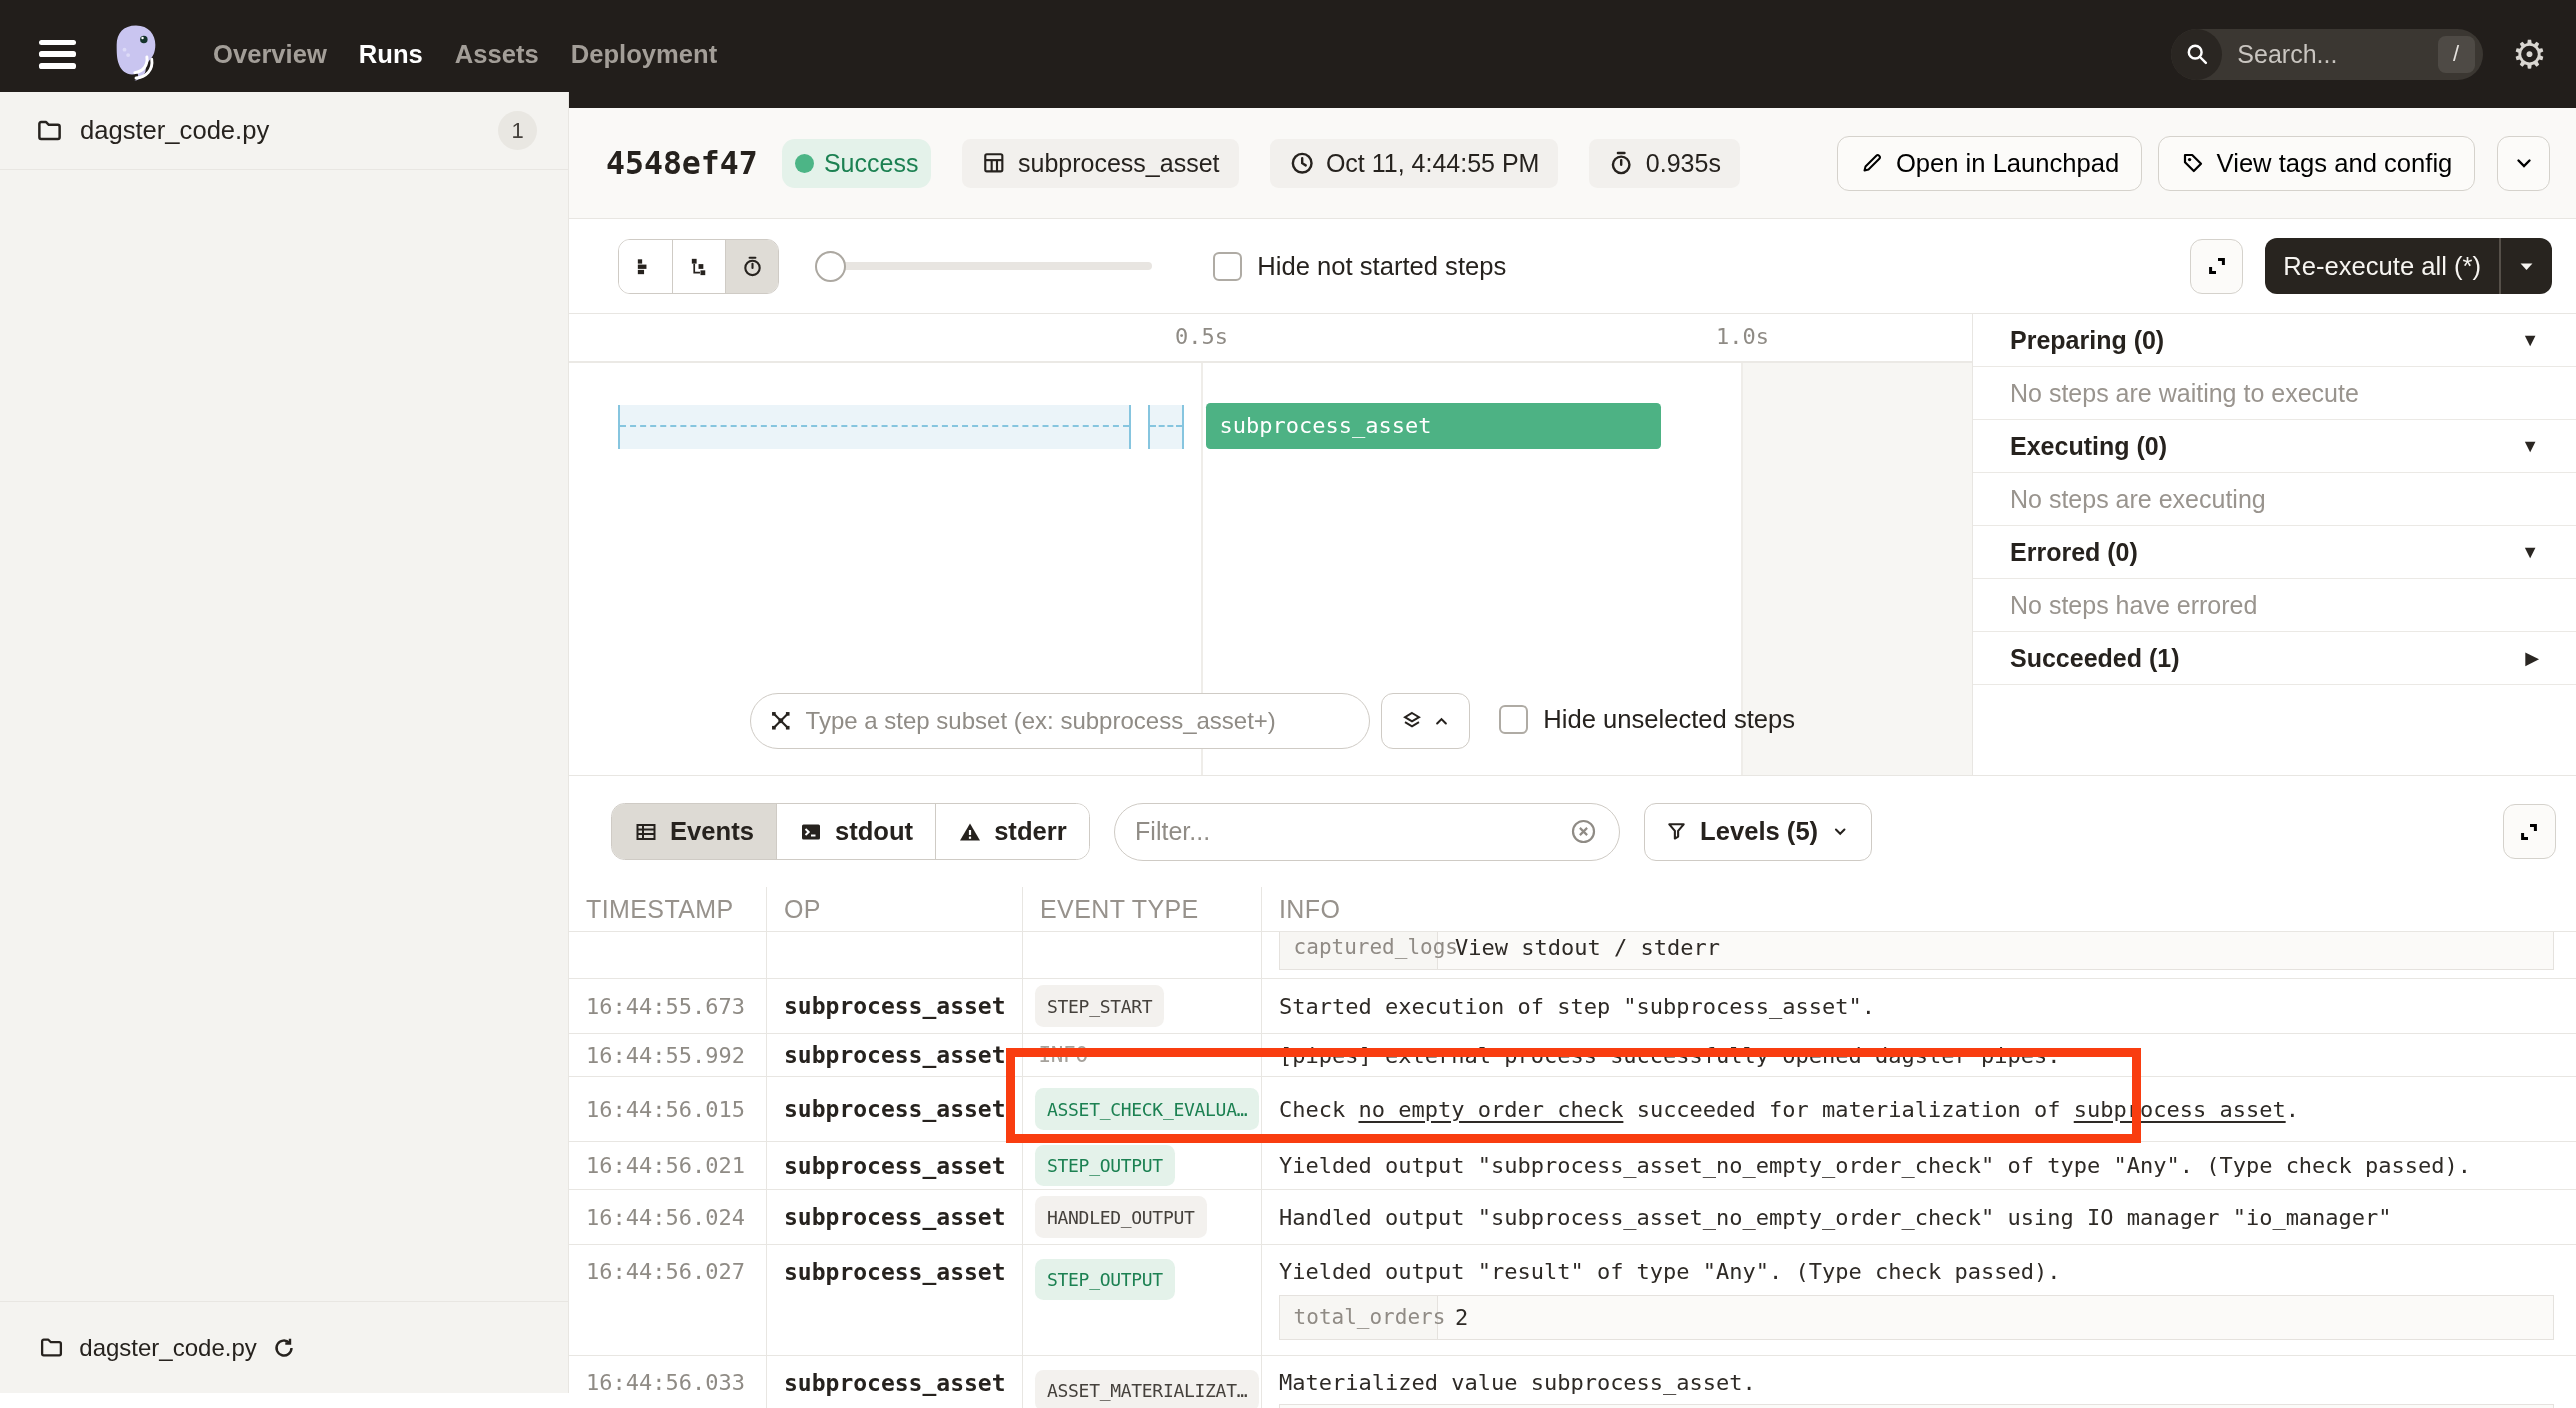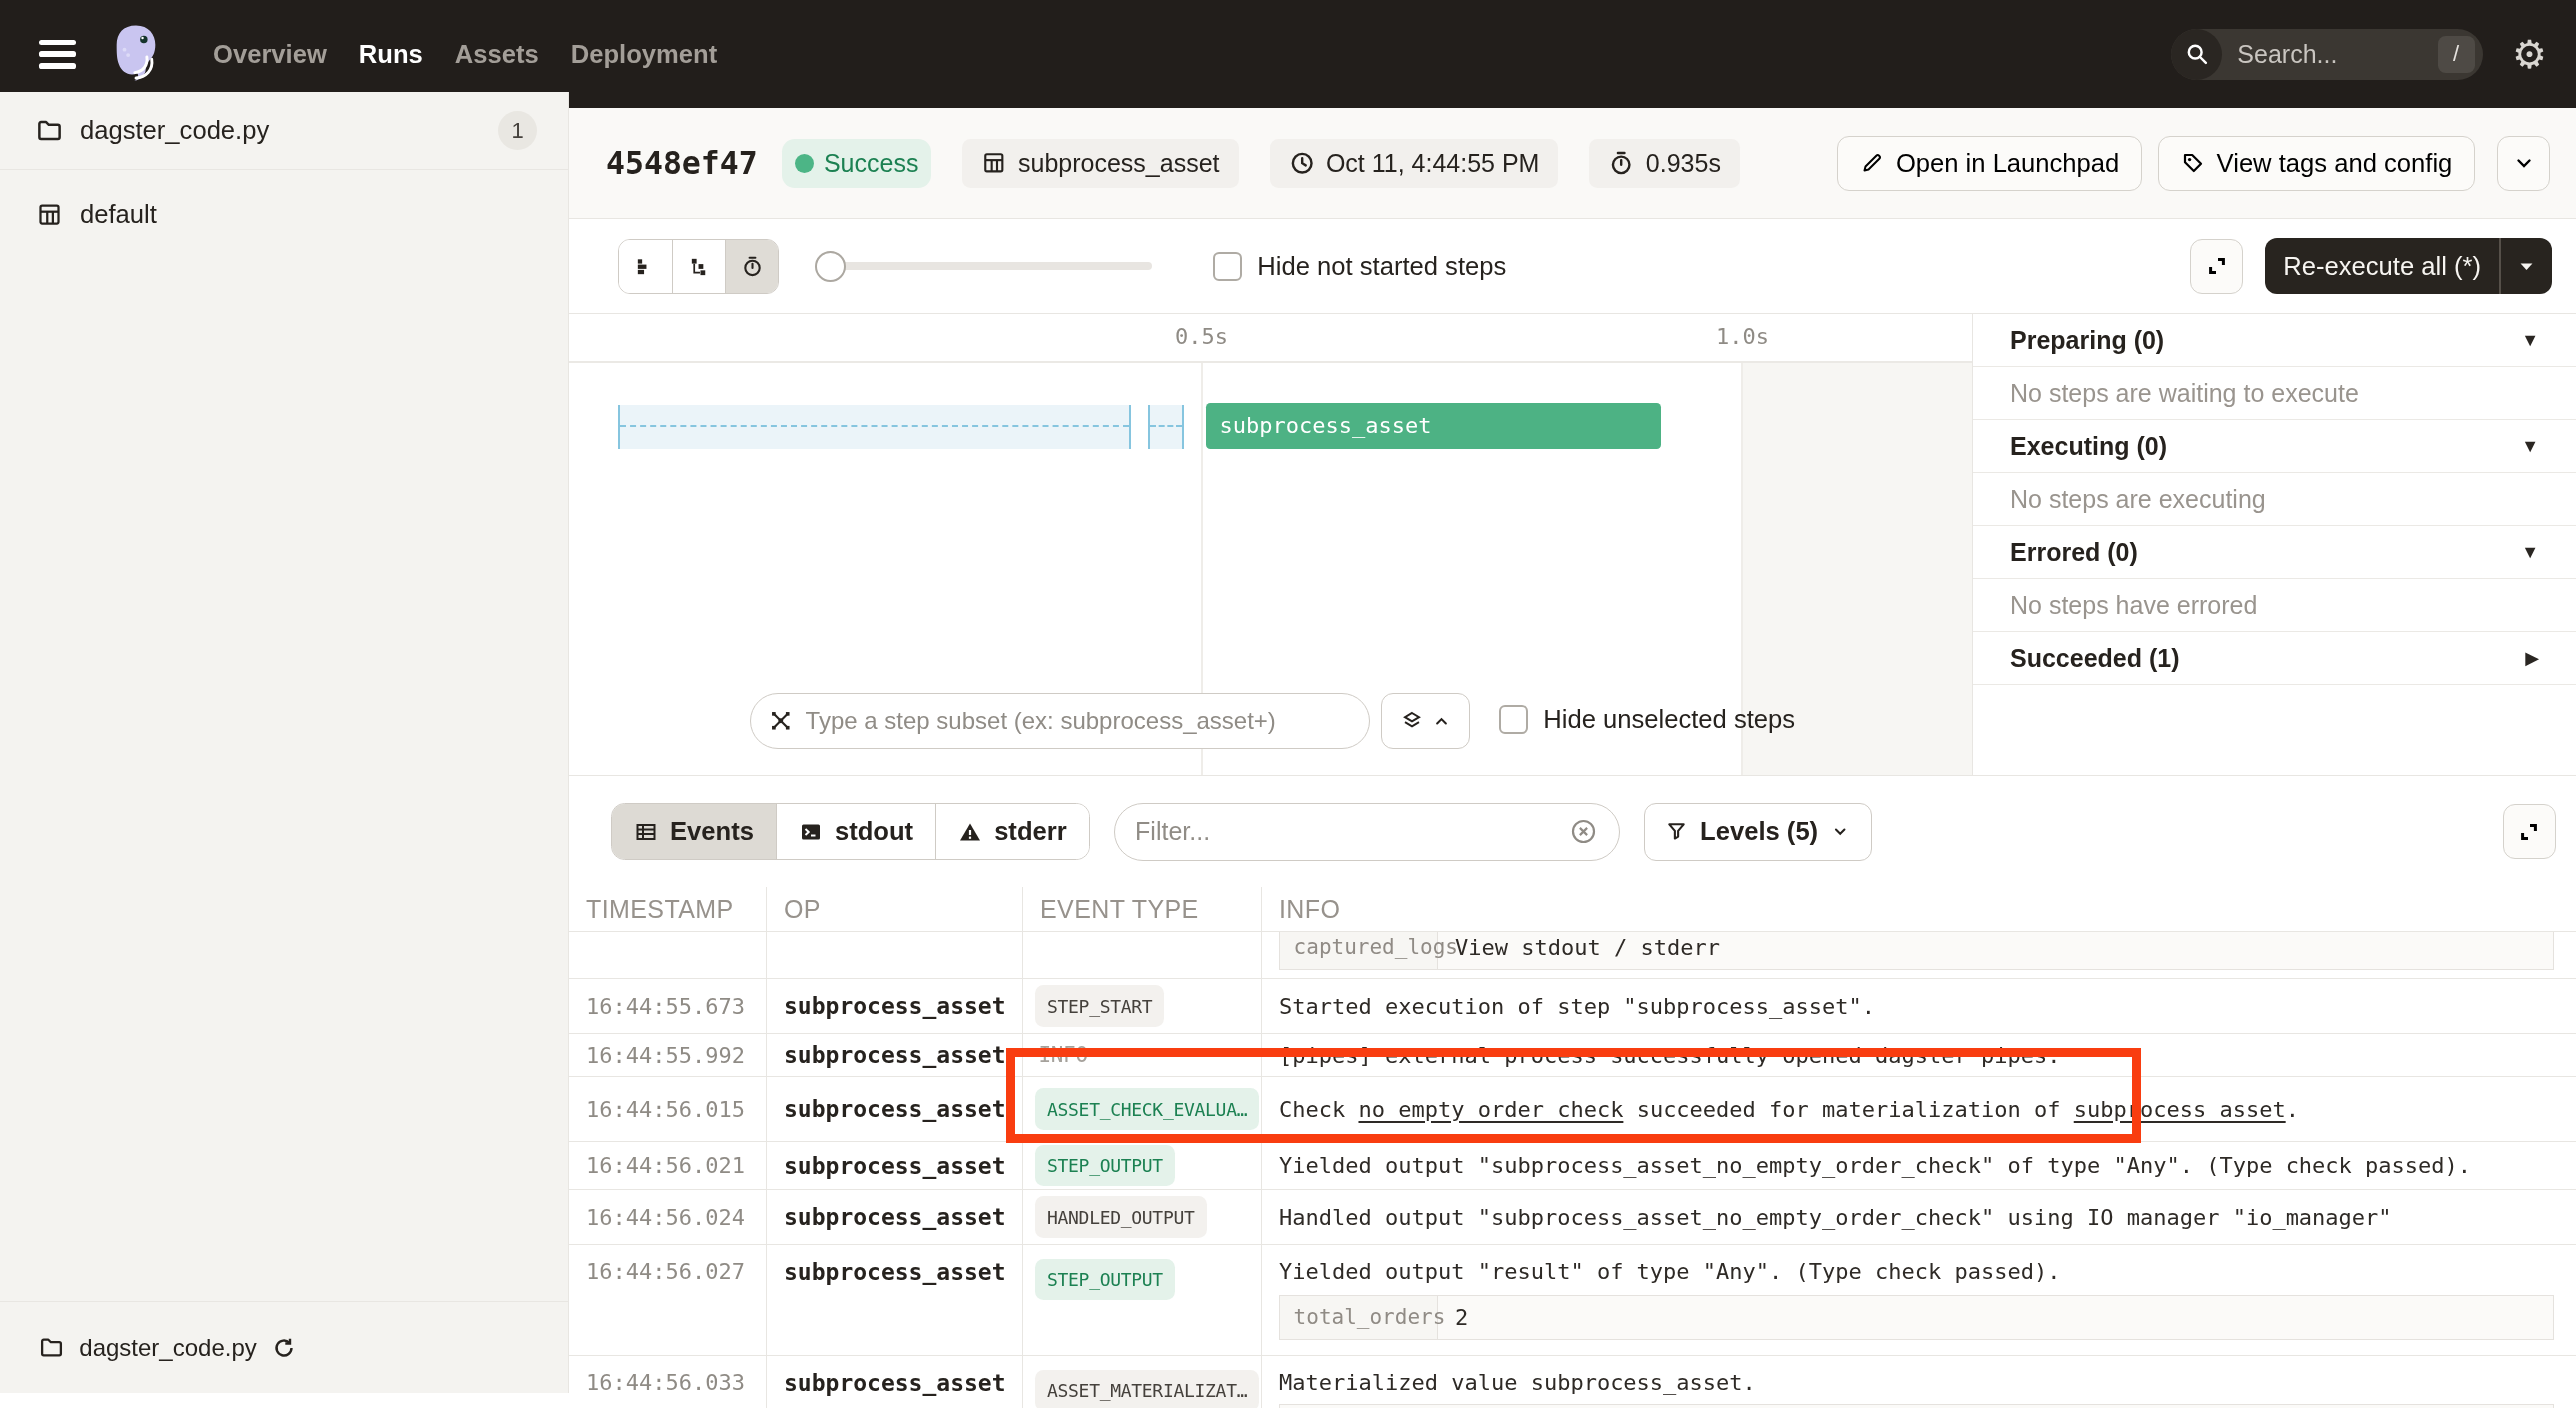--- a/index.html
+++ b/index.html
@@ -212,31 +212,20 @@
 <div id="sidebar">
   <div id="side-loc">
     <span>
       <svg viewBox="0 0 24 24" width="27" height="27">
           <path d="M3 6a1.5 1.5 0 0 1 1.5-1.5H9l2.4 2.4h8.1A1.5 1.5 0 0 1 21 8.4V18a1.5 1.5 0 0 1-1.5 1.5h-15A1.5 1.5 0 0 1 3 18z" fill="none" stroke="currentColor" stroke-width="2.2" stroke-linejoin="round"></path>
         </svg>
     </span>
     <span class="lbl">dagster_code.py</span>
     <span class="badge-pill">1</span>
   </div>
-  <div id="side-job">
-    <span>
-      <svg viewBox="0 0 24 24" width="27" height="27">
-          <rect x="4" y="4" width="16" height="16" rx="1.5" fill="none" stroke="currentColor" stroke-width="2"></rect>
-          <line x1="4" y1="9.5" x2="20" y2="9.5" stroke="currentColor" stroke-width="2"></line>
-          <line x1="10" y1="9.5" x2="10" y2="20" stroke="currentColor" stroke-width="2"></line>
-          <line x1="15" y1="9.5" x2="15" y2="20" stroke="currentColor" stroke-width="2"></line>
-        </svg>
-    </span>
-    <span class="lbl">default</span>
-  </div>
   <div id="side-footer">
     <span>
       <svg viewBox="0 0 24 24" width="25" height="25">
           <path d="M3 6a1.5 1.5 0 0 1 1.5-1.5H9l2.4 2.4h8.1A1.5 1.5 0 0 1 21 8.4V18a1.5 1.5 0 0 1-1.5 1.5h-15A1.5 1.5 0 0 1 3 18z" fill="none" stroke="currentColor" stroke-width="2.2" stroke-linejoin="round"></path>
         </svg>
     </span>
     <span class="lbl">dagster_code.py</span>
     <span>
       <svg viewBox="0 0 24 24" width="24" height="24">
           <path d="M19.5 12a7.5 7.5 0 1 1-2.2-5.3" fill="none" stroke="currentColor" stroke-width="2.4"></path>

